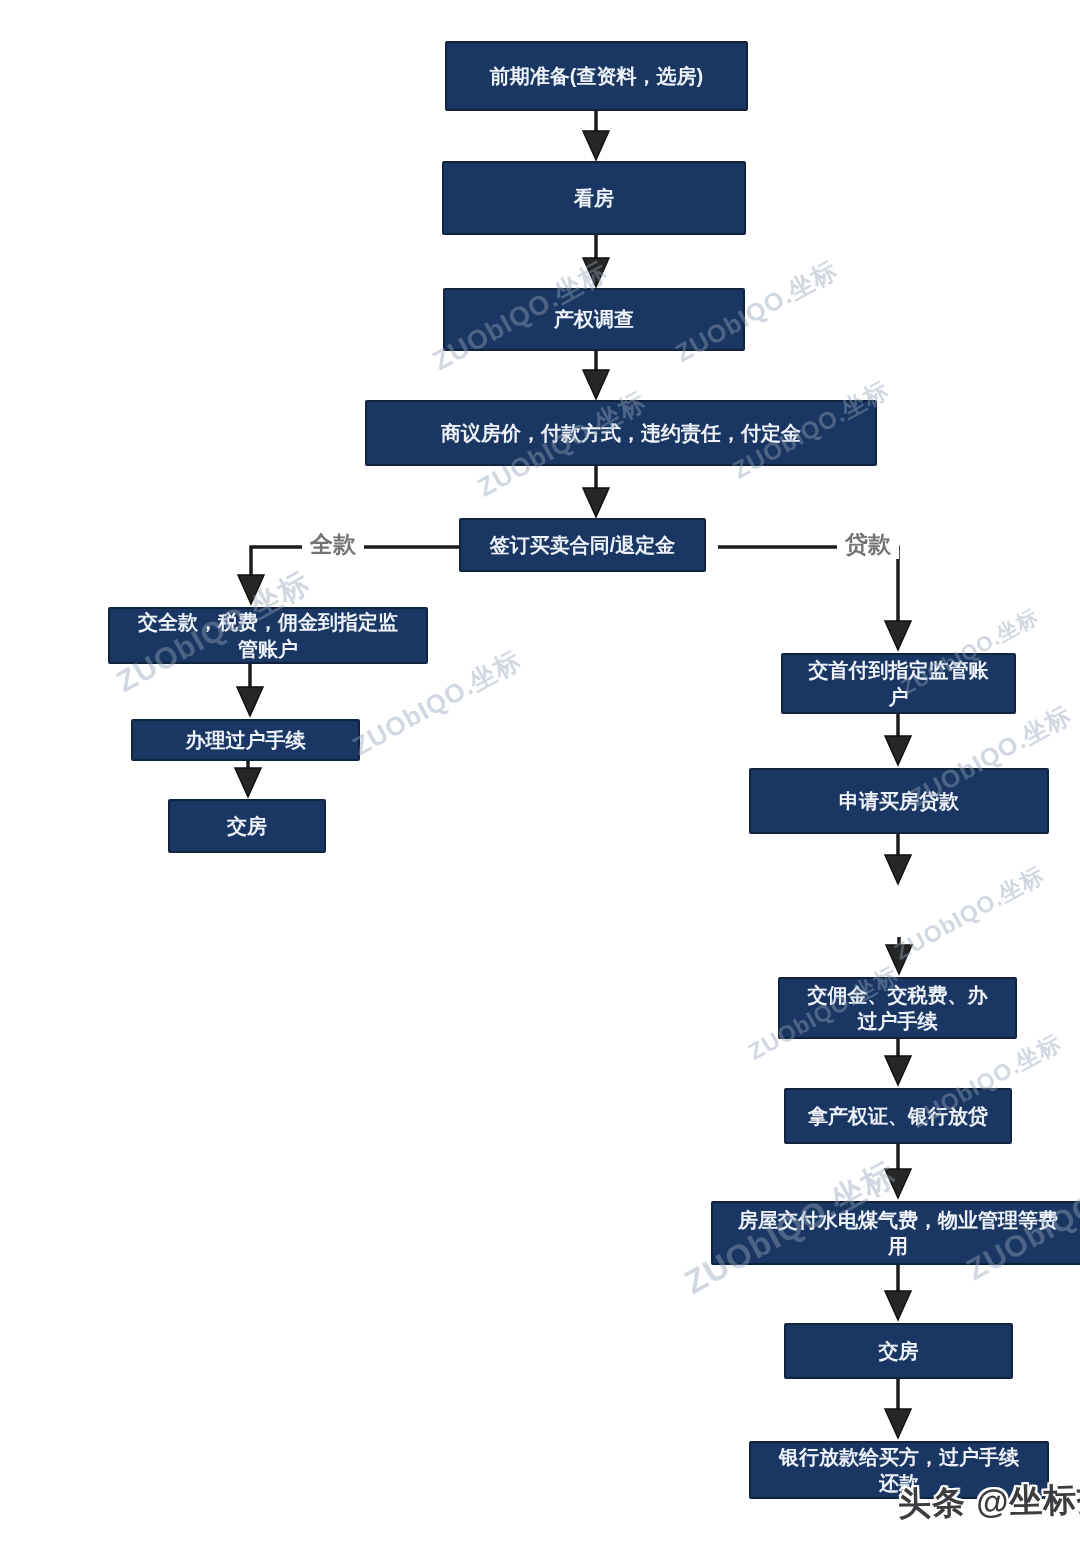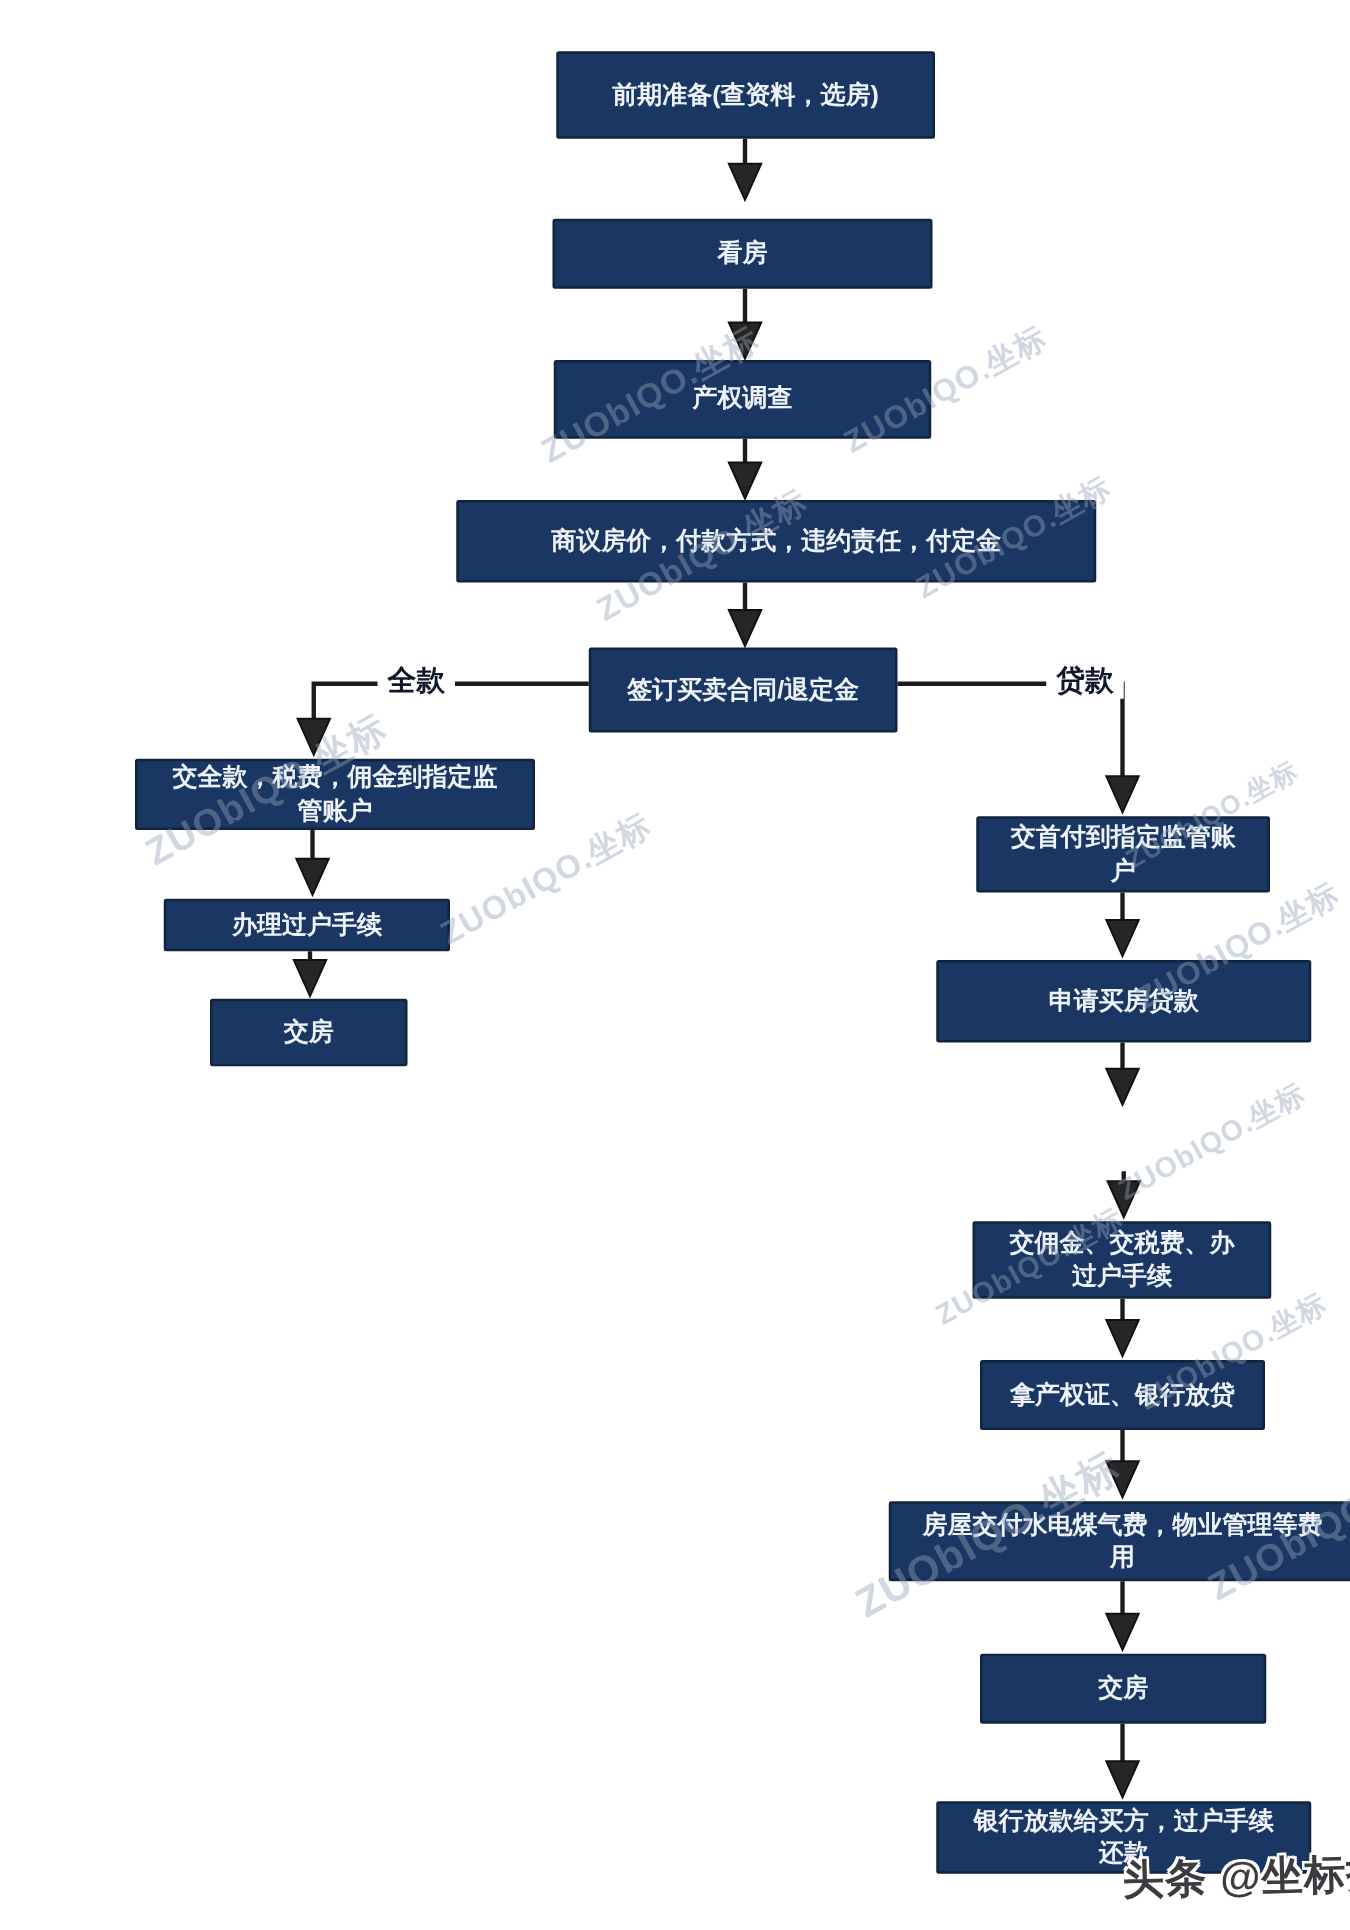--- a/index.html
+++ b/index.html
@@ -12,21 +12,21 @@
   .edge{stroke:#1c1c1c;stroke-width:3.5;fill:none;}
   .node{
     position:absolute;z-index:2;box-sizing:border-box;
     display:flex;align-items:center;justify-content:center;
     background:#1a3763;border:2px solid #10243f;border-radius:2px;
     color:#eef3fa;font-size:20px;font-weight:700;line-height:1.32;
     text-align:center;white-space:pre-line;padding:2px 10px;
   }
   .branch-label{
     position:absolute;z-index:3;background:#ffffff;
-    color:#0f172a;font-size:23px;font-weight:700;
+    color:#737373;font-size:23px;font-weight:700;
     padding:0 8px;line-height:1.2;white-space:nowrap;
   }
   .wm{
     position:absolute;z-index:4;pointer-events:none;
     color:rgba(148,163,184,0.42);font-weight:700;letter-spacing:1px;
     transform:rotate(-29deg);white-space:nowrap;
   }
   .credit{
     position:absolute;z-index:6;left:850px;top:1479px;
     font-size:33px;font-weight:800;color:#3c3c40;letter-spacing:1px;white-space:nowrap;
@@ -57,24 +57,24 @@
     <path class="edge" d="M850 714 V762" marker-end="url(#ah)"></path>
     <path class="edge" d="M850 834 V881" marker-end="url(#ah)"></path>
     <path class="edge" d="M851 937 V971" marker-end="url(#ah)"></path>
     <path class="edge" d="M850 1039 V1082" marker-end="url(#ah)"></path>
     <path class="edge" d="M850 1144 V1195" marker-end="url(#ah)"></path>
     <path class="edge" d="M850 1265 V1317" marker-end="url(#ah)"></path>
     <path class="edge" d="M850 1379 V1435" marker-end="url(#ah)"></path>
   </svg>
 
   <div class="node" style="left:397px;top:41px;width:303px;height:70px"><span>前期准备(查资料，选房)</span></div>
-  <div class="node" style="left:394px;top:175px;width:304px;height:56px"><span>看房</span></div>
+  <div class="node" style="left:394px;top:161px;width:304px;height:74px"><span>看房</span></div>
   <div class="node" style="left:395px;top:288px;width:302px;height:63px"><span>产权调查</span></div>
   <div class="node" style="left:317px;top:400px;width:512px;height:66px"><span>商议房价，付款方式，违约责任，付定金</span></div>
-  <div class="node" style="left:423px;top:518px;width:247px;height:68px"><span>签订买卖合同/退定金</span></div>
+  <div class="node" style="left:411px;top:518px;width:247px;height:54px"><span>签订买卖合同/退定金</span></div>
 
   <div class="node" style="left:60px;top:607px;width:320px;height:57px"><span>交全款，税费，佣金到指定监
 管账户</span></div>
   <div class="node" style="left:83px;top:719px;width:229px;height:42px"><span>办理过户手续</span></div>
   <div class="node" style="left:120px;top:799px;width:158px;height:54px"><span>交房</span></div>
 
   <div class="node" style="left:701px;top:768px;width:300px;height:66px"><span>申请买房贷款</span></div>
   <div class="node" style="left:733px;top:653px;width:235px;height:61px"><span>交首付到指定监管账
 户</span></div>
   <div class="node" style="left:730px;top:977px;width:239px;height:62px"><span>交佣金、交税费、办

